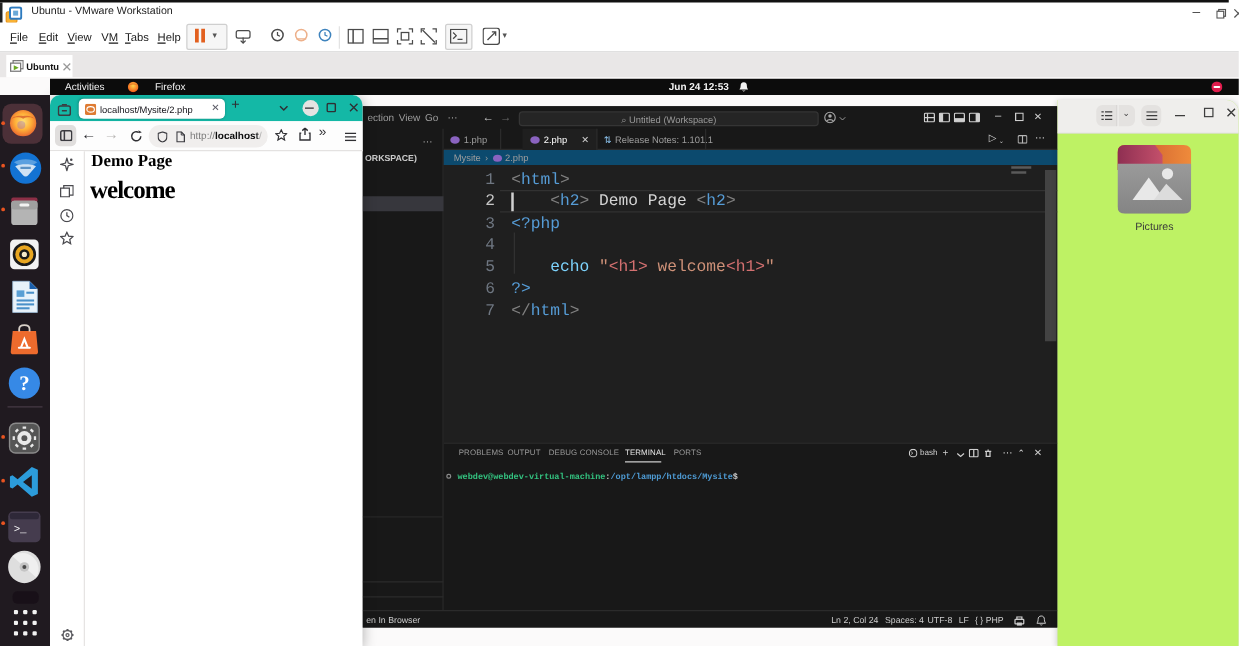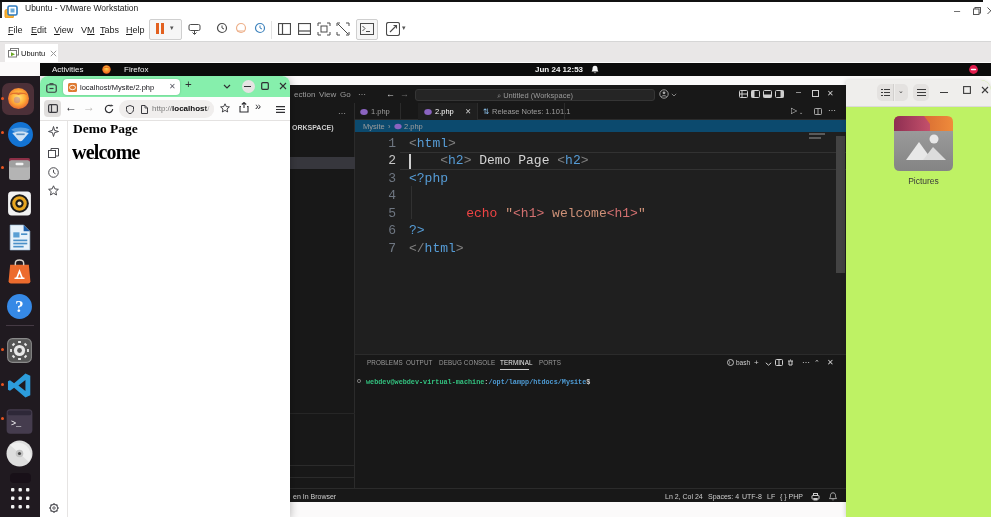--- a/index.html
+++ b/index.html
@@ -32,37 +32,37 @@
   border-bottom:1px solid #2b2b2b; }
 #vs-side { position:absolute; top:18px; left:0; width:65px; height:385px; background:#181818;
   border-right:1px solid #2b2b2b; }
 #vs-bread { position:absolute; top:35px; left:65px; width:491px; height:12px; background:#0c4a6e; }
 #vs-editor { position:absolute; top:47px; left:65px; width:491px; height:222px; background:#1f1f1f;
   font-family:"Liberation Mono", monospace; font-size:13px; }
 .cl { position:absolute; left:0; width:491px; height:17.5px; line-height:17.5px; white-space:pre; }
 .ln { position:absolute; width:41px; text-align:right; color:#6e7681; }
 .cd { position:absolute; left:54px; }
 .blu { color:#569cd6; } .gry { color:#808080; } .wht { color:#d4d4d4; }
-.yel { color:#ef4444;margin-left:26px; } .orn { color:#ce9178; } .red { color:#d37070; }
+.yel { color:#7dd3fc; } .orn { color:#ce9178; } .red { color:#d37070; }
 #vs-panel { position:absolute; top:269px; left:65px; width:491px; height:134px; background:#181818;
   border-top:1px solid #2b2b2b; }
 #vs-status { position:absolute; top:403px; left:0; width:556px; height:14px; background:#181818;
   border-top:1px solid #2b2b2b; color:#cccccc; }
 .st { position:absolute; top:4px; font-size:7px; color:#cccccc; }
 .pt { position:absolute; top:4px; font-size:6.3px; color:#9a9a9a; letter-spacing:.1px; }
 
 #files { position:absolute; left:846px; top:18px; width:145px; height:437px; background:#bef264;
   border-radius:0 10px 0 0; box-shadow:0 1px 5px rgba(0,0,0,.2); }
 #files-tb { position:absolute; top:0; left:0; width:145px; height:27px; background:#efeeec;
   border-bottom:1px solid #dbdad8; border-radius:0 10px 0 0; }
 .fbtn { position:absolute; top:4px; height:17px; background:#e4e2e0; }
 
 #firefox { position:absolute; left:40px; top:14px; width:250px; height:441px; background:#fff;
   border-radius:8px 8px 0 0; box-shadow:0 2px 10px rgba(0,0,0,.3); }
-#ff-tabbar { position:absolute; top:0; left:0; width:250px; height:21px; background:#86efac;
+#ff-tabbar { position:absolute; top:0; left:0; width:250px; height:21px; background:#14b8a6;
   border-radius:8px 8px 0 0; }
 #ff-tab { position:absolute; left:23px; top:3px; width:117px; height:16px; background:#fff;
   border-radius:4px; box-shadow:0 0 2px rgba(0,0,0,.25); }
 #ff-toolbar { position:absolute; top:21px; left:0; width:250px; height:24px; background:#fdfdfd;
   border-bottom:1px solid #e4e2e1; }
 #ff-url { position:absolute; left:79px; top:3px; width:95px; height:18px; background:#f0eeed;
   border-radius:9px; overflow:hidden; }
 #ff-side { position:absolute; top:45px; left:0; width:28px; height:396px; background:#fff;
   border-right:1px solid #e6e4e3; border-radius:0; }
 .ffi { position:absolute; color:#4a4a4f; }
@@ -150,21 +150,21 @@
     <span class="abs" style="left:402px;top:6px;font-size:7px;color:#555">▾</span>
   </div>
 
   <div id="vm-tabs">
     <div id="vm-tab"></div>
     <svg class="abs" style="left:8px;top:6px" width="11" height="10" viewBox="0 0 11 10">
       <rect x="2.5" y="0.5" width="8" height="6.5" fill="#fff" stroke="#7a7a7a"></rect>
       <rect x="0.5" y="2.5" width="8" height="6.5" fill="#fff" stroke="#7a7a7a"></rect>
       <path d="M3 4.2 L7 6.2 L3 8.2 Z" fill="#6aa823"></path>
     </svg>
-    <span class="abs" style="left:21px;top:6.5px;font-size:7.5px;font-weight:normal;color:#111">Ubuntu</span>
+    <span class="abs" style="left:21px;top:6.5px;font-size:7.5px;font-weight:bold;color:#111">Ubuntu</span>
     <svg class="abs" style="left:50px;top:8px" width="7" height="7" viewBox="0 0 7 7">
       <path d="M0.8 0.8 L6.2 6.2 M6.2 0.8 L0.8 6.2" stroke="#999" stroke-width="1"></path>
     </svg>
   </div>
 
   <div id="screen">
 
     <div id="vscode">
       <div id="vs-title">
         <span class="abs" style="left:4px;top:5px;font-size:8px">ection</span>

